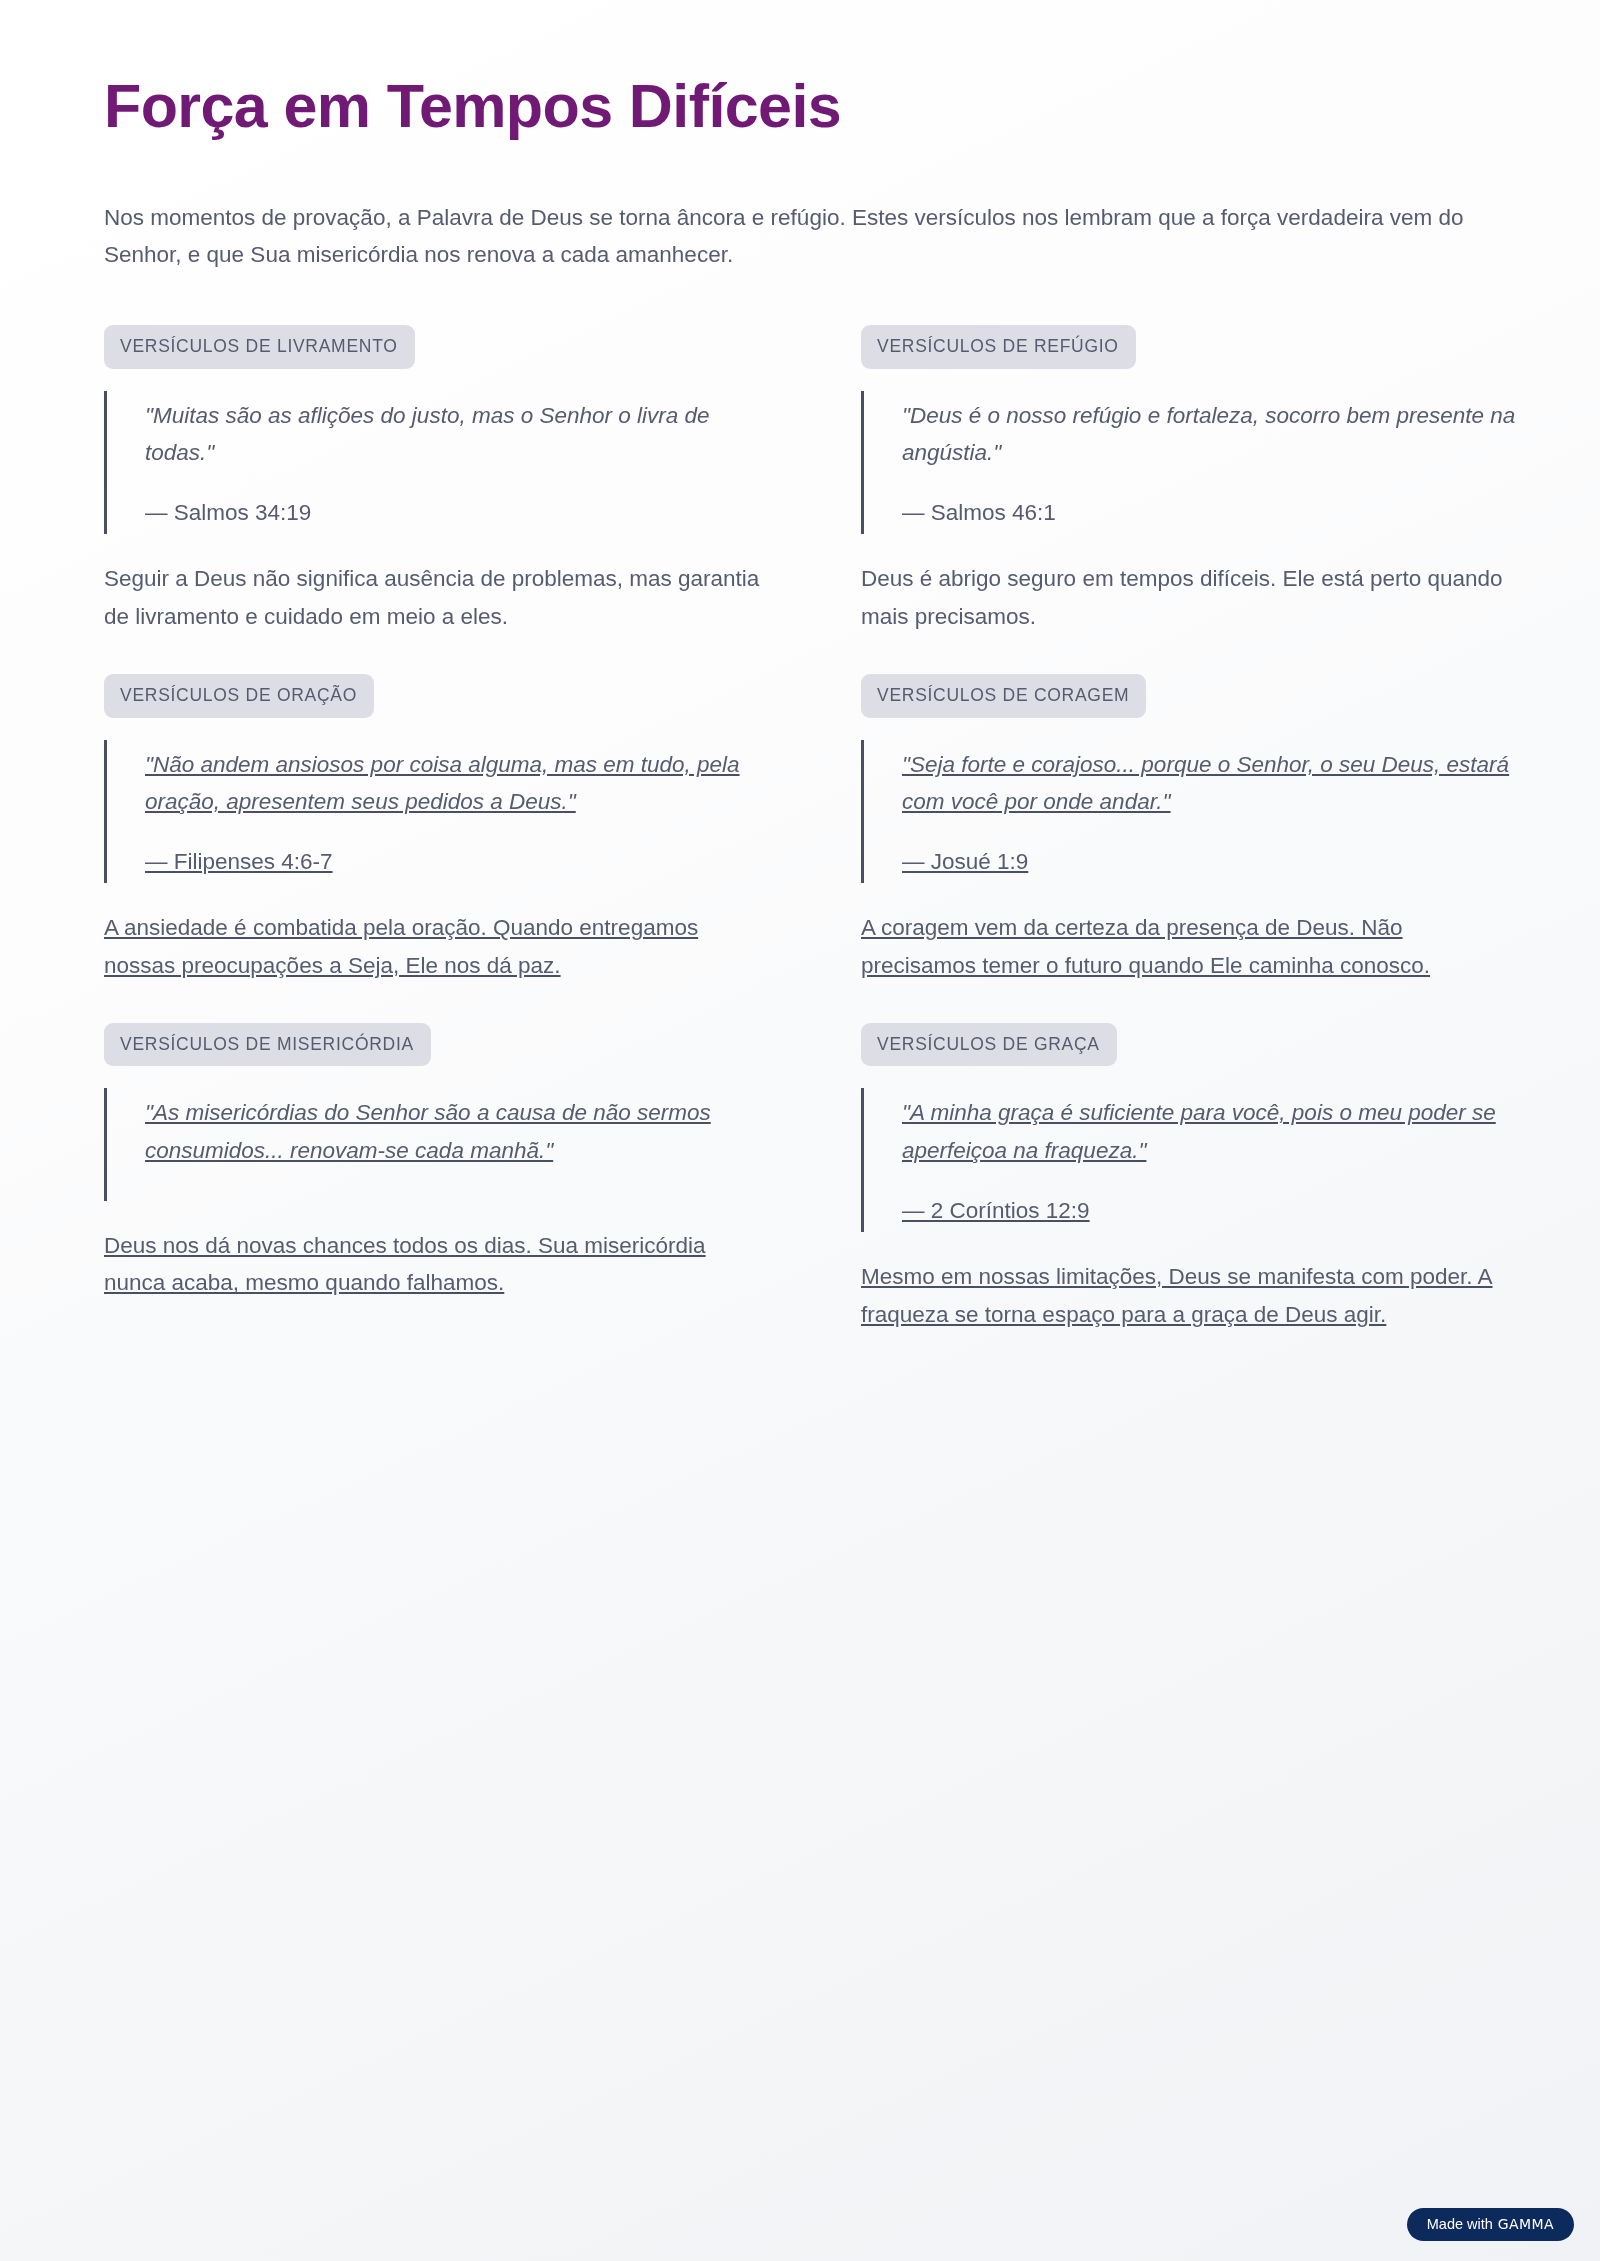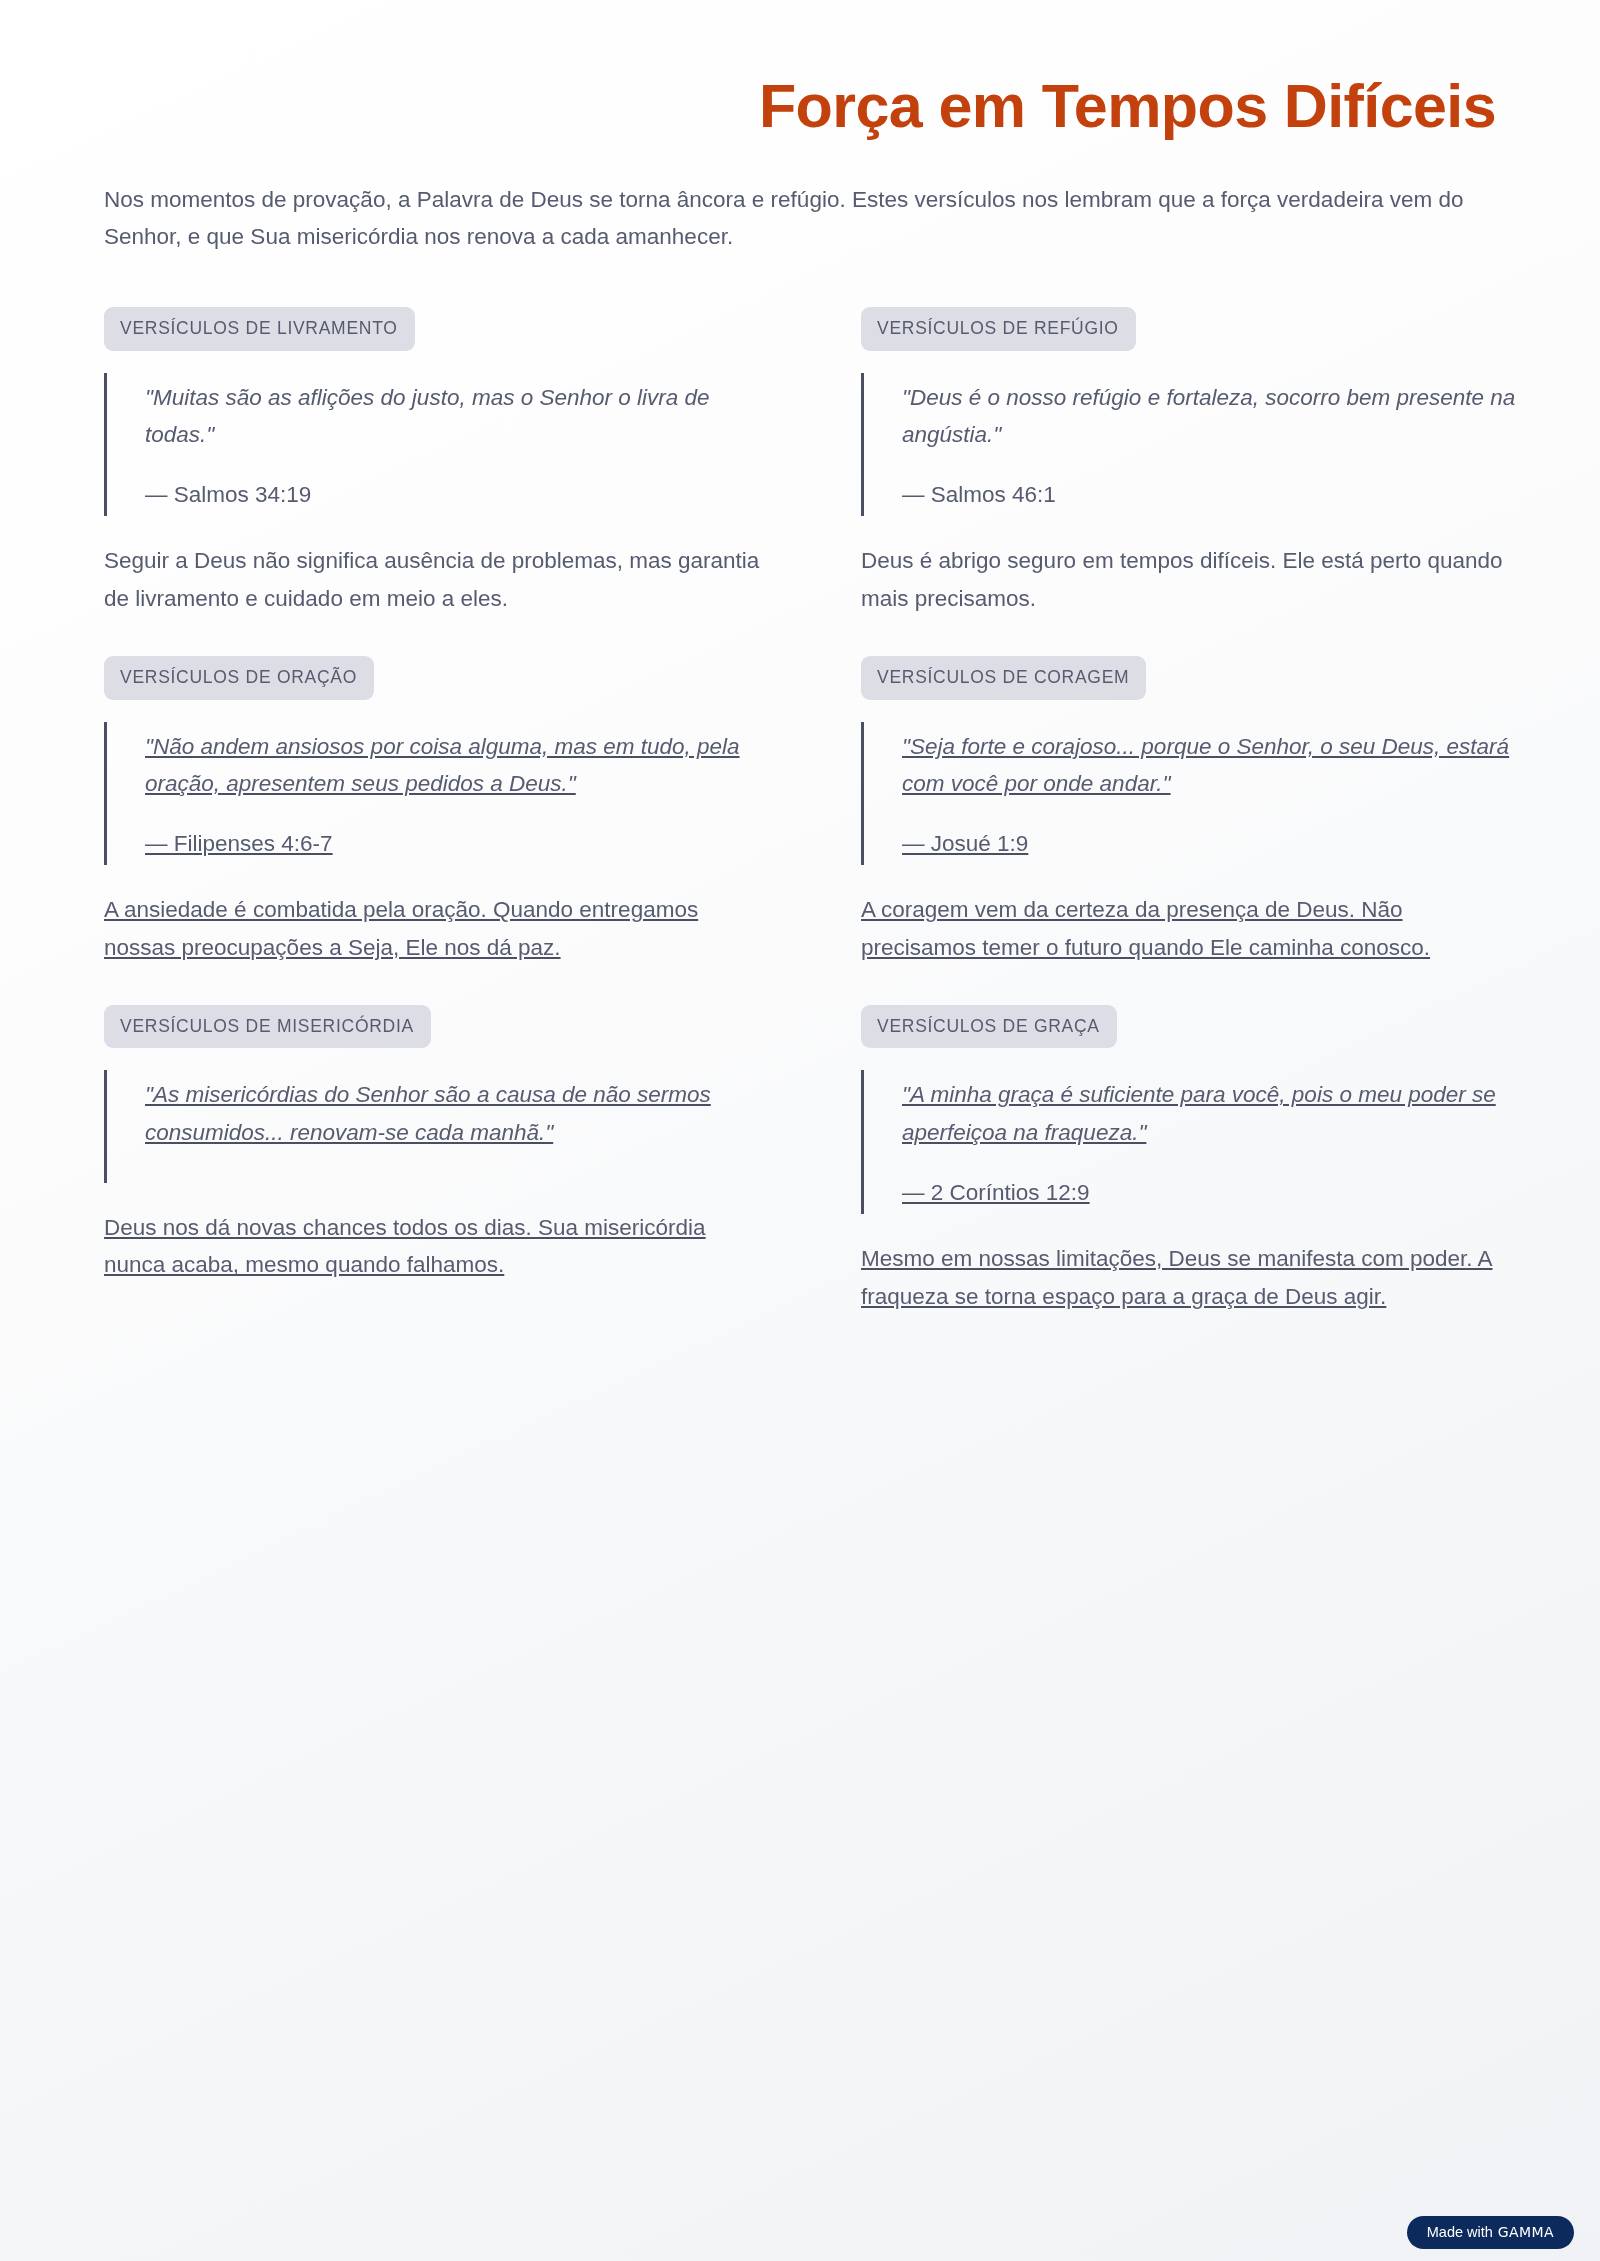--- a/index.html
+++ b/index.html
@@ -25,23 +25,22 @@
     padding: 72px 104px 0 104px;
     position: relative;
   }
 
   
   .page-title {
     font-size: 61px;
     line-height: 1.12;
     font-weight: 700;
     letter-spacing: -0.6px;
-    color: #c2410c;
-    margin-bottom: 42px;
-    text-align: right;
+    color: #701a75;
+    margin-bottom: 60px;
   }
 
   .intro {
     font-size: 22.5px;
     line-height: 1.62;
     color: #565b70;
     max-width: 1395px;
     margin-bottom: 52px;
     font-weight: 400;
   }
@@ -101,21 +100,21 @@
     color: #565b70;
     margin-bottom: 38px;
   }
 
   .section + .section { margin-top: 4px; text-decoration: underline; }
 
   
   .gamma-badge {
     position: absolute;
     right: 26px;
-    bottom: 12px;
+    bottom: 20px;
     background: #0d2a5c;
     color: #ffffff;
     border-radius: 999px;
     padding: 9px 20px 10px 20px;
     font-size: 14.5px;
     line-height: 1;
     display: flex;
     align-items: center;
     gap: 5px;
     white-space: nowrap;

